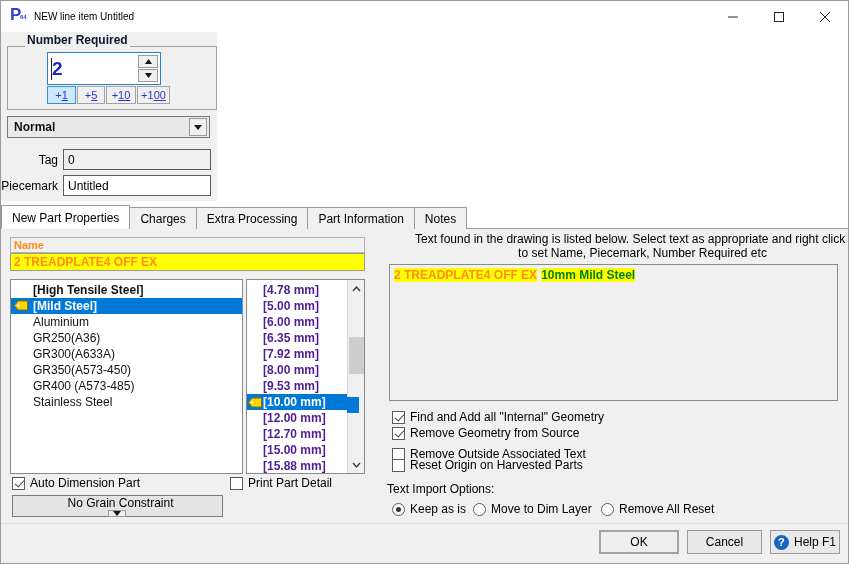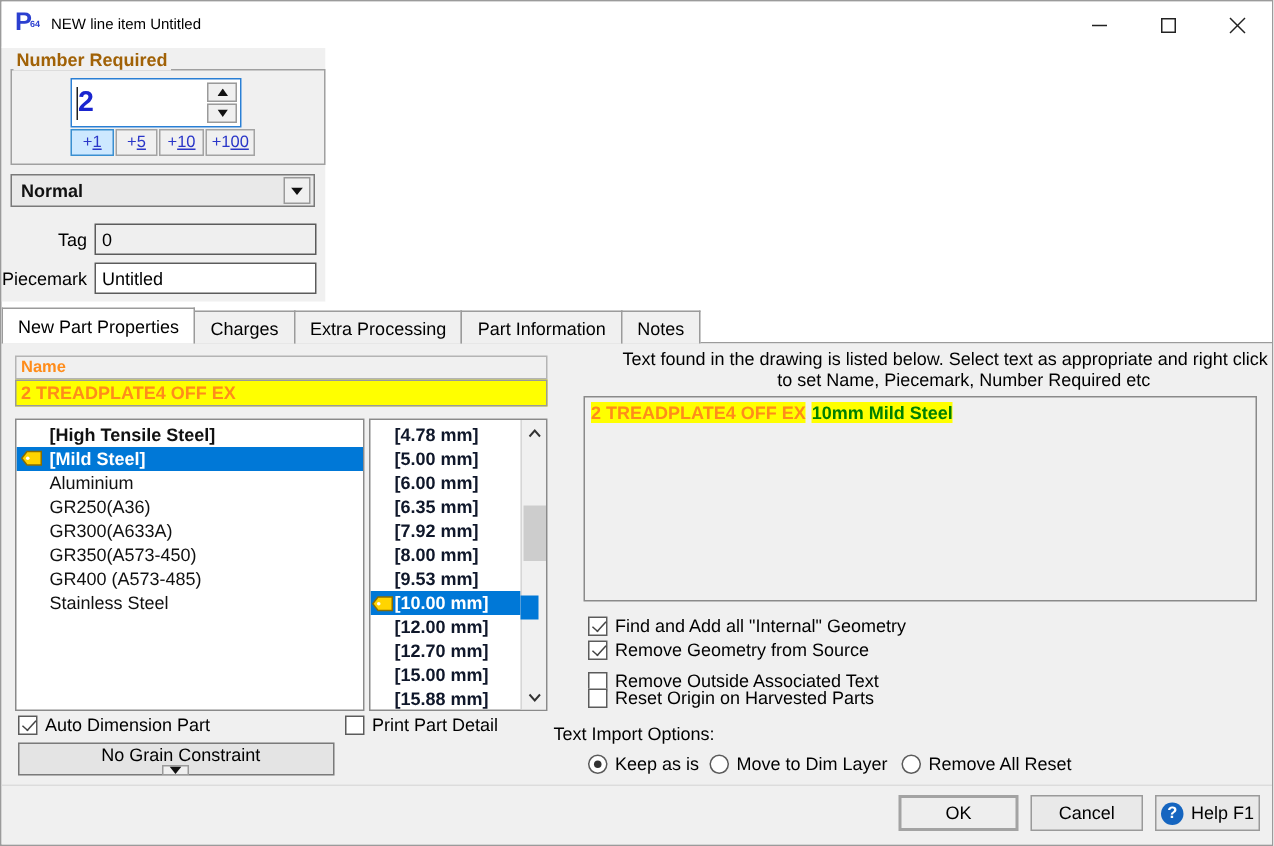--- a/index.html
+++ b/index.html
@@ -70,22 +70,22 @@
   }
 
   
   #numreq-group {
     position: absolute; left: 6px; top: 45px;
     width: 210px; height: 64px;
     border: 1px solid #a0a0a0;
     background: transparent;
   }
   #numreq-label {
-    position: absolute; left: 8px; top: 32px;
-    font-size: 12px; font-weight: bold; color: #a16207;
+    position: absolute; left: 24px; top: 32px;
+    font-size: 12px; font-weight: bold; color: #0f172a;
     background: #f0f0f0; padding: 0 2px;
     z-index: 3;
   }
   #numreq-input-wrap {
     position: absolute; left: 46px; top: 51px;
     width: 114px; height: 33px;
     border: 1px solid #2a7fd4;
     background: #ffffff;
     display: flex; align-items: stretch;
     z-index: 4;
@@ -260,21 +260,21 @@
   }
   #thick-inner {
     position: absolute; left: 0; top: 0;
     width: 102px; height: 193px;
     padding-top: 2px;
   }
   .thick-item {
     height: 16px; display: flex; align-items: center;
     justify-content: flex-start;
     padding-left: 16px;
-    font-size: 12px; font-weight: bold; color: #0f172a;
+    font-size: 12px; font-weight: bold; color: #4c1d95;
   }
   .thick-item.selected {
     background: #0078d7; color: #ffffff; position: relative;
   }
   .thick-item .tag-icon { left: 1px; top: 3px; }
 
   
   #thick-scroll {
     position: absolute; right: 0; top: 0;
     width: 17px; height: 193px;
@@ -357,21 +357,21 @@
   #found-line { display: flex; font-size: 12px; font-weight: bold; }
   #found-seg-1 { background: #ffff00; color: #ff8c1a; }
   #found-seg-2 { background: #ffff00; color: #008000; margin-left: 4px; }
 
   #opt-cb-1 { left: 391px; top: 409px; }
   #opt-cb-2 { left: 391px; top: 425px; }
   #opt-cb-3 { left: 391px; top: 446px; text-align: center; }
   #opt-cb-4 { left: 391px; top: 457px; }
 
   #tio-label {
-    position: absolute; left: 368px; top: 481px;
+    position: absolute; left: 386px; top: 481px;
     font-size: 12px; color: #000;
   }
   .radio-row {
     position: absolute; display: flex; align-items: center;
     font-size: 12px; color: #000; top: 501px;
   }
   .rbox {
     width: 13px; height: 13px; border-radius: 50%;
     border: 1px solid #5b5b5b; background: #fff;
     margin-right: 5px; flex: none; position: relative;

